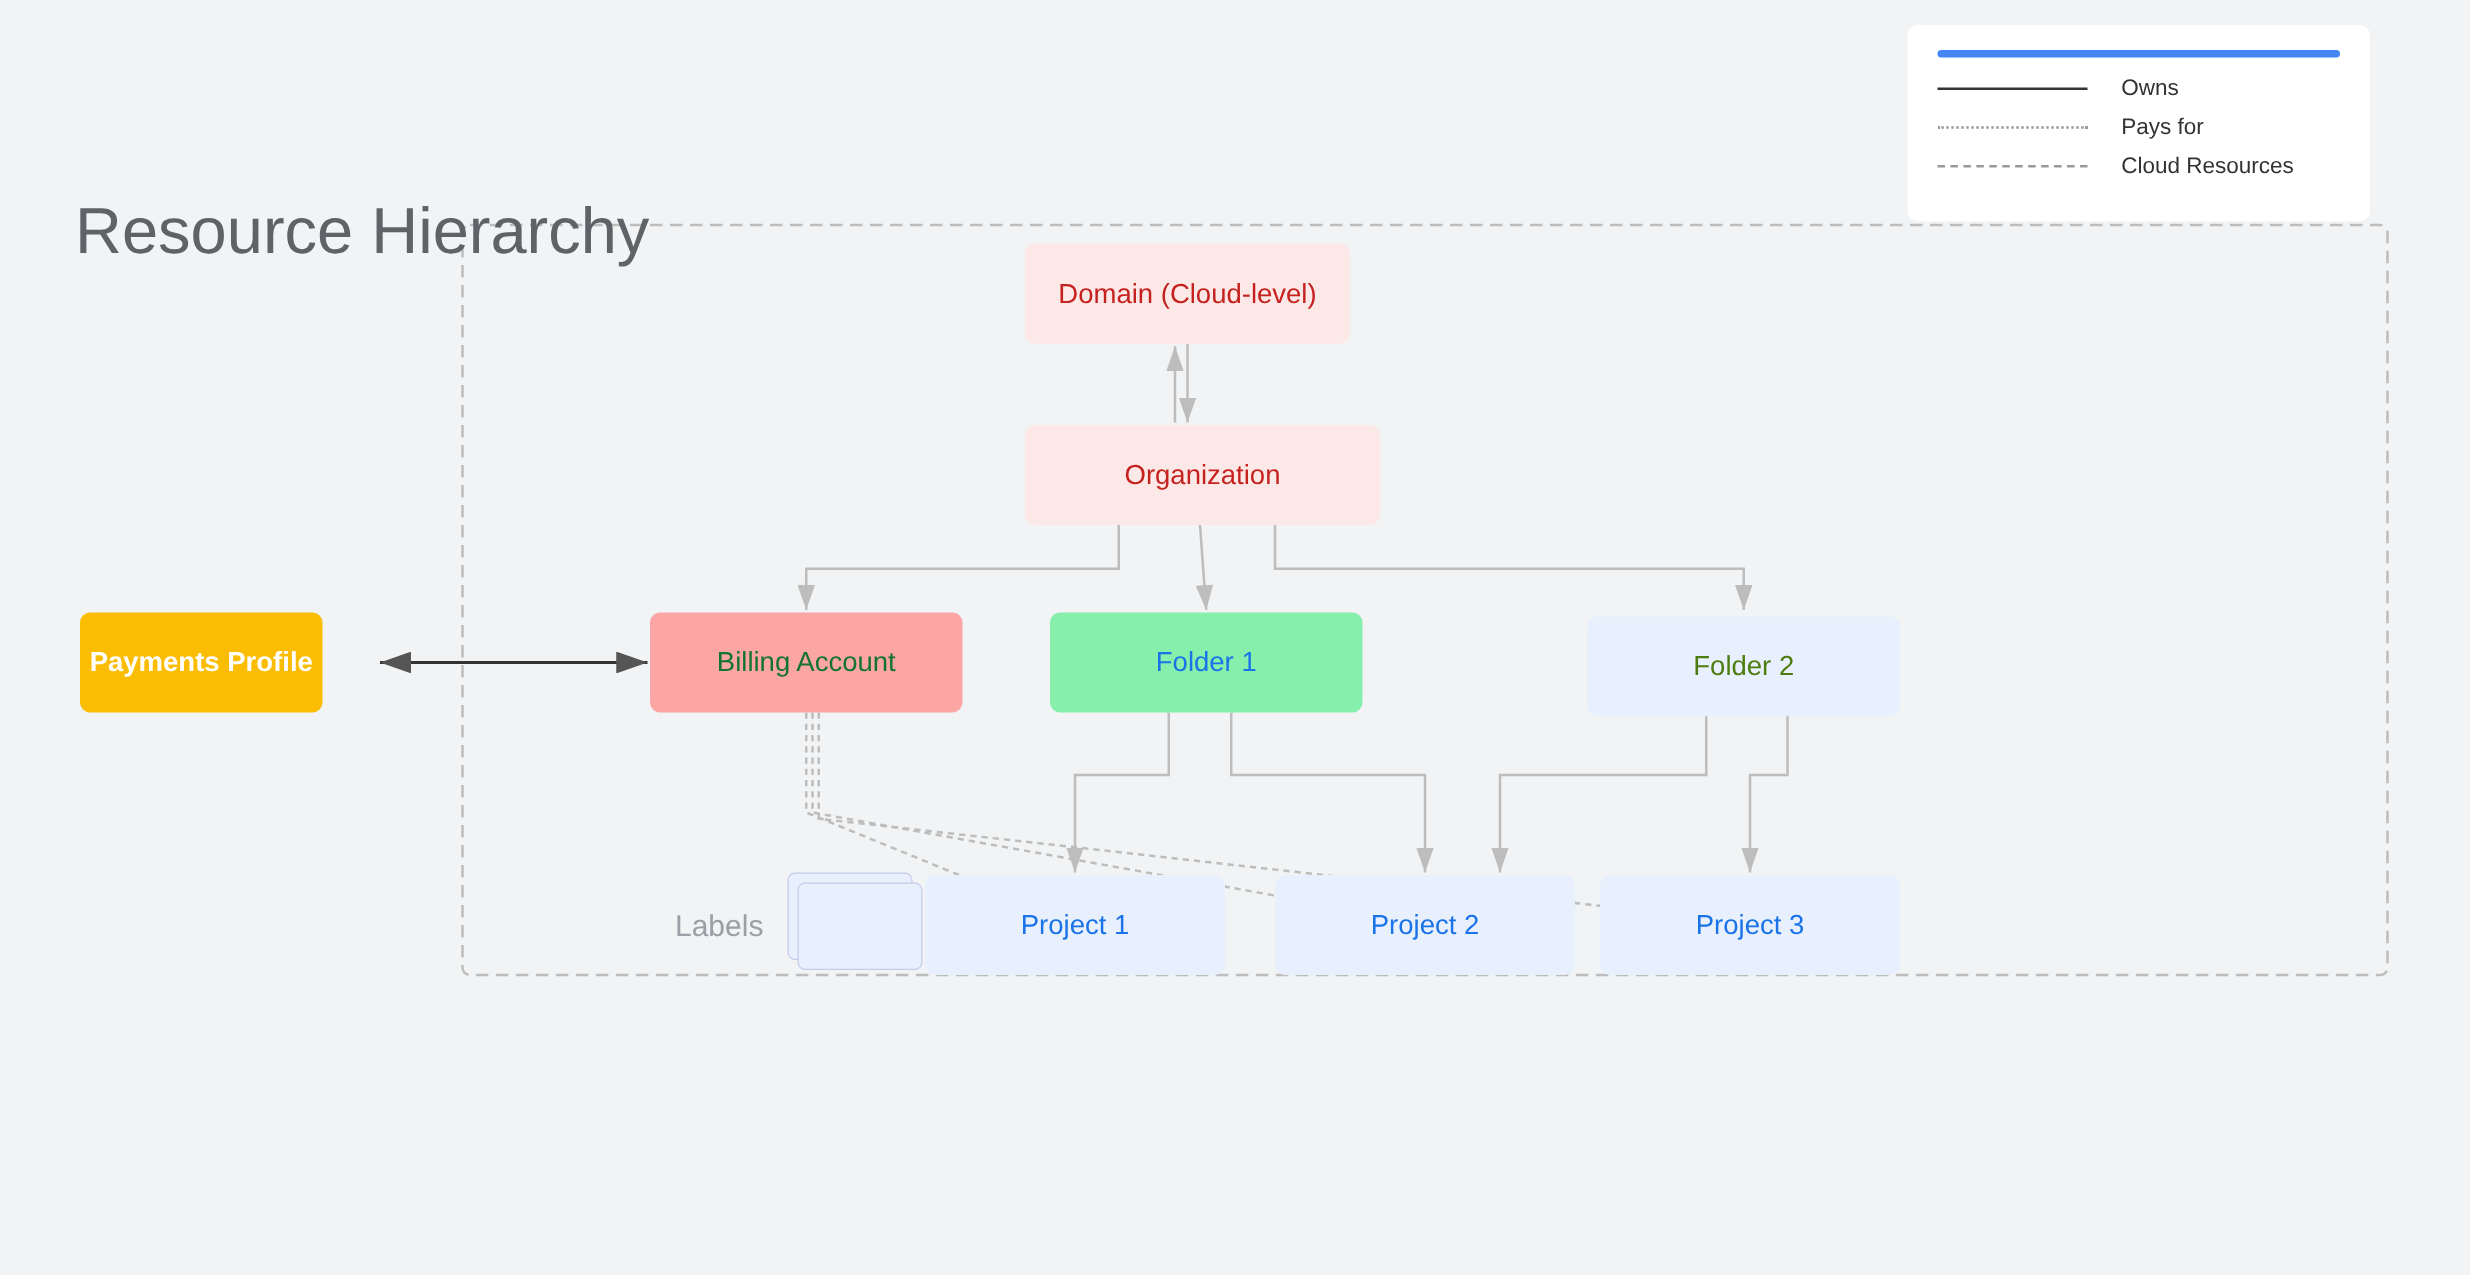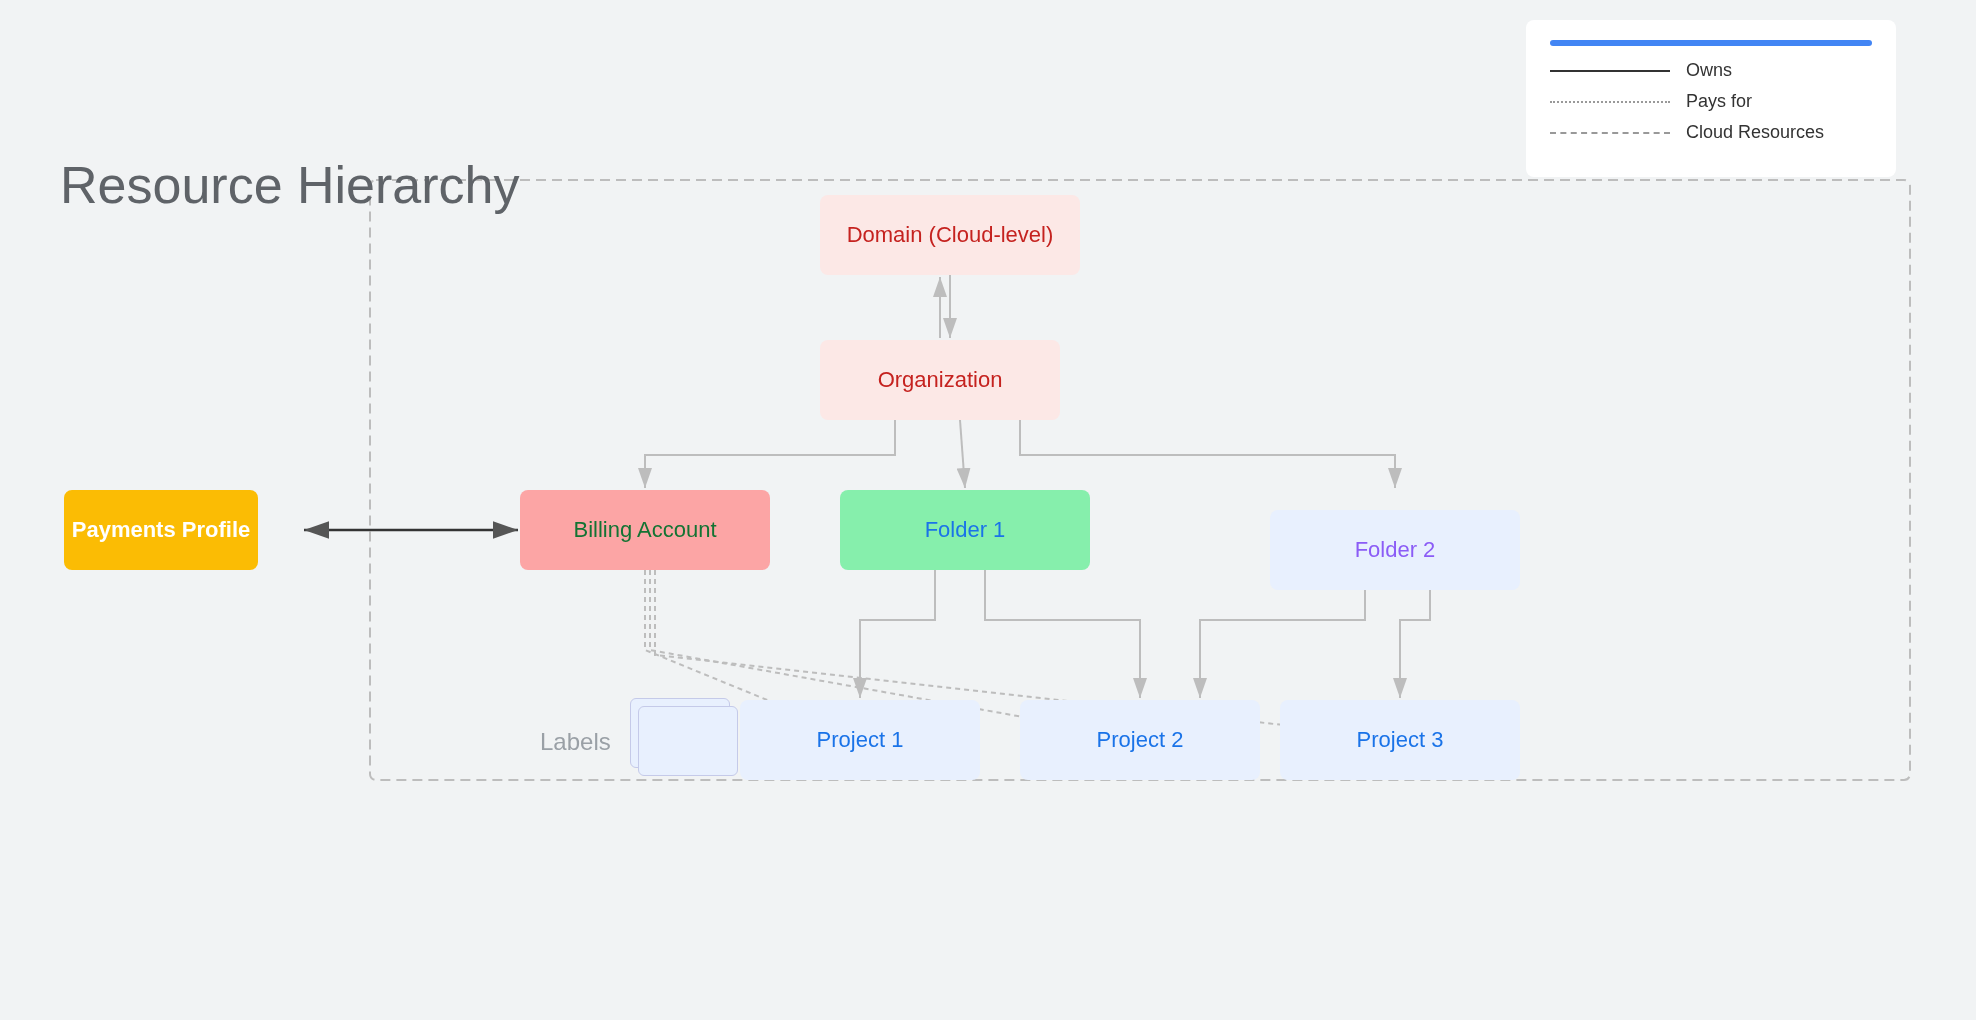--- a/index.html
+++ b/index.html
@@ -41,21 +41,21 @@
     .key-title {
       font-size: 28px;
       font-weight: 700;
       color: #4285f4;
       margin-bottom: 16px;
     }
     .key-row {
       display: flex;
       align-items: center;
       margin-bottom: 10px;
-      gap: 16px;
+      gap: 27px;
     }
     .key-line-solid {
       width: 120px;
       height: 2px;
       background: #333;
     }
     .key-line-dotted {
       width: 120px;
       height: 0;
       border-top: 2px dotted #999;
@@ -88,21 +88,21 @@
       width: 260px;
       height: 80px;
       left: 820px;
       top: 195px;
       text-align: center;
     }
 
     .node-organization {
       background: #fce8e6;
       color: #c5221f;
-      width: 240px;
+      width: 284px;
       height: 80px;
       left: 820px;
       top: 340px;
     }
 
     .node-billing {
       background: #fca5a5;
       color: #137333;
       width: 250px;
       height: 80px;
@@ -114,25 +114,25 @@
       background: #86efac;
       color: #1a73e8;
       width: 250px;
       height: 80px;
       left: 840px;
       top: 490px;
     }
 
     .node-folder2 {
       background: #e8f0fe;
-      color: #8b5cf6;
+      color: #4d7c0f;
       width: 250px;
       height: 80px;
       left: 1270px;
-      top: 510px;
+      top: 493px;
       align-items: center;
     }
 
     .node-project1 {
       background: #e8f0fe;
       color: #1a73e8;
       width: 240px;
       height: 80px;
       left: 740px;
       top: 700px;

